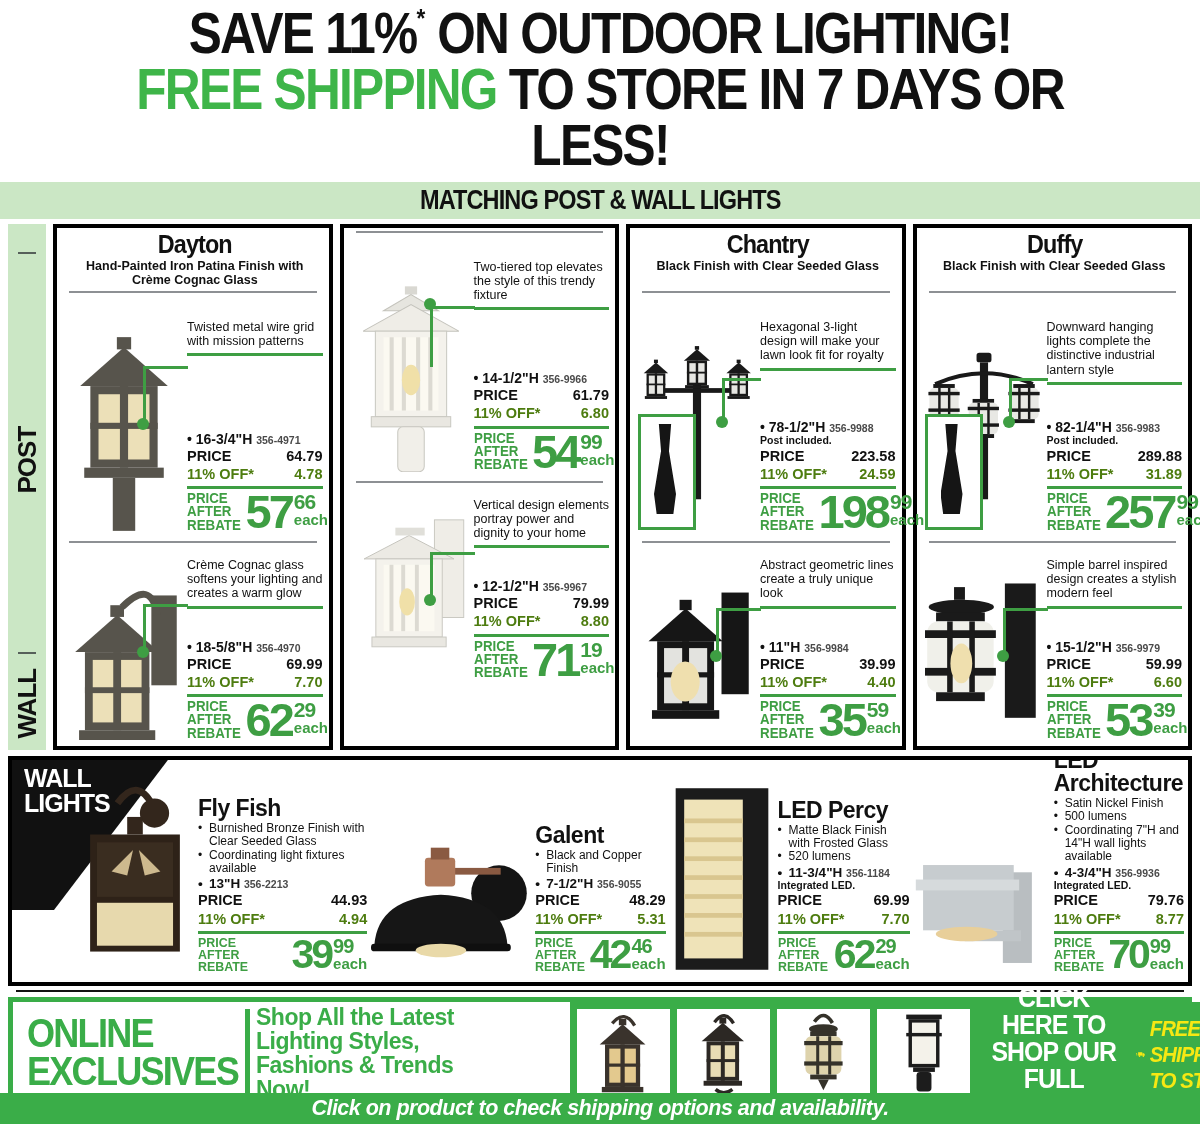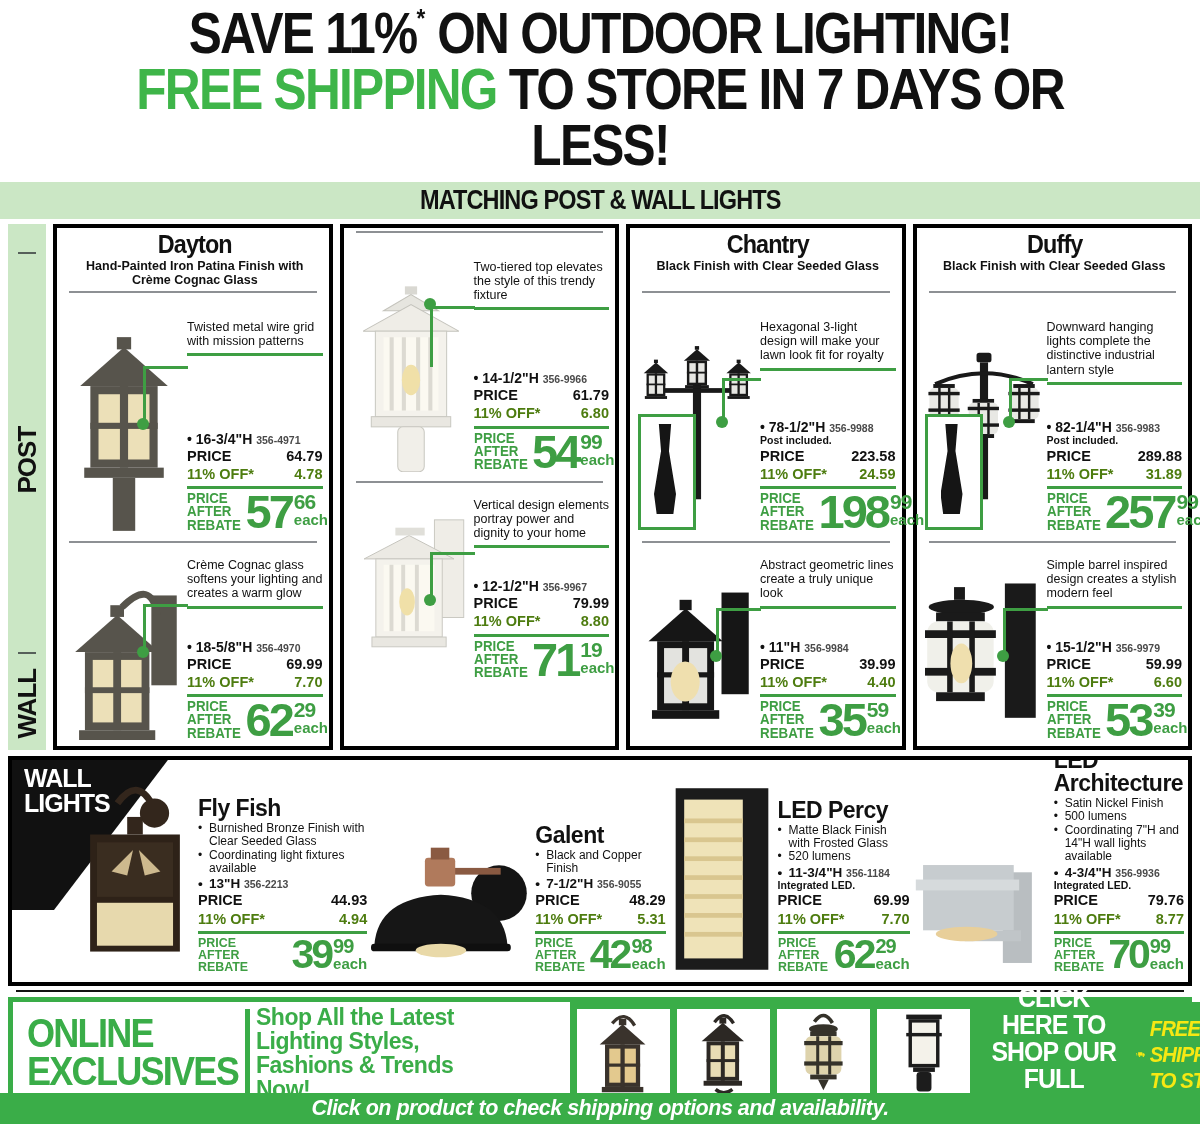--- a/index.html
+++ b/index.html
@@ -597,21 +597,21 @@
           <span>11% OFF*</span>
           <span>5.31</span>
         </div>
       <div class="rebate small">
         <div class="after pre">PRICE
 AFTER
 REBATE</div>
         <div class="big">
             <span class="int">42</span>
             <span class="frac">
-              <span class="cents">98</span>
+              <span class="cents">46</span>
               <span class="each">each</span>
             </span>
           </div>
       </div>
     </div>
   </div>
 
   <div class="wl-product" style="width:272px">
     <div class="wl-img">
       <svg viewBox="0 0 110 200" width="104" height="190">

